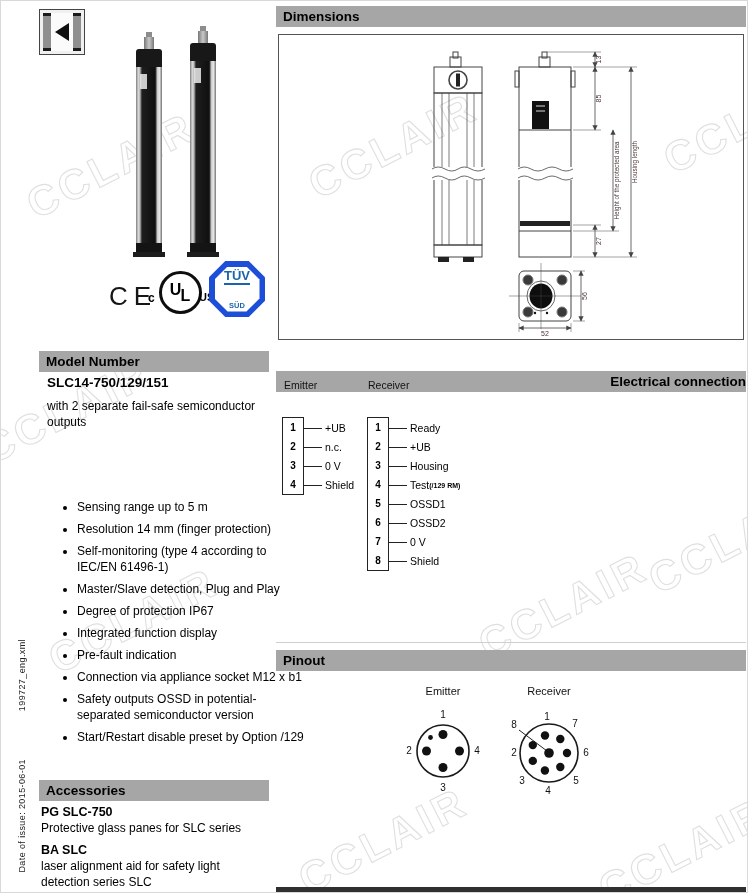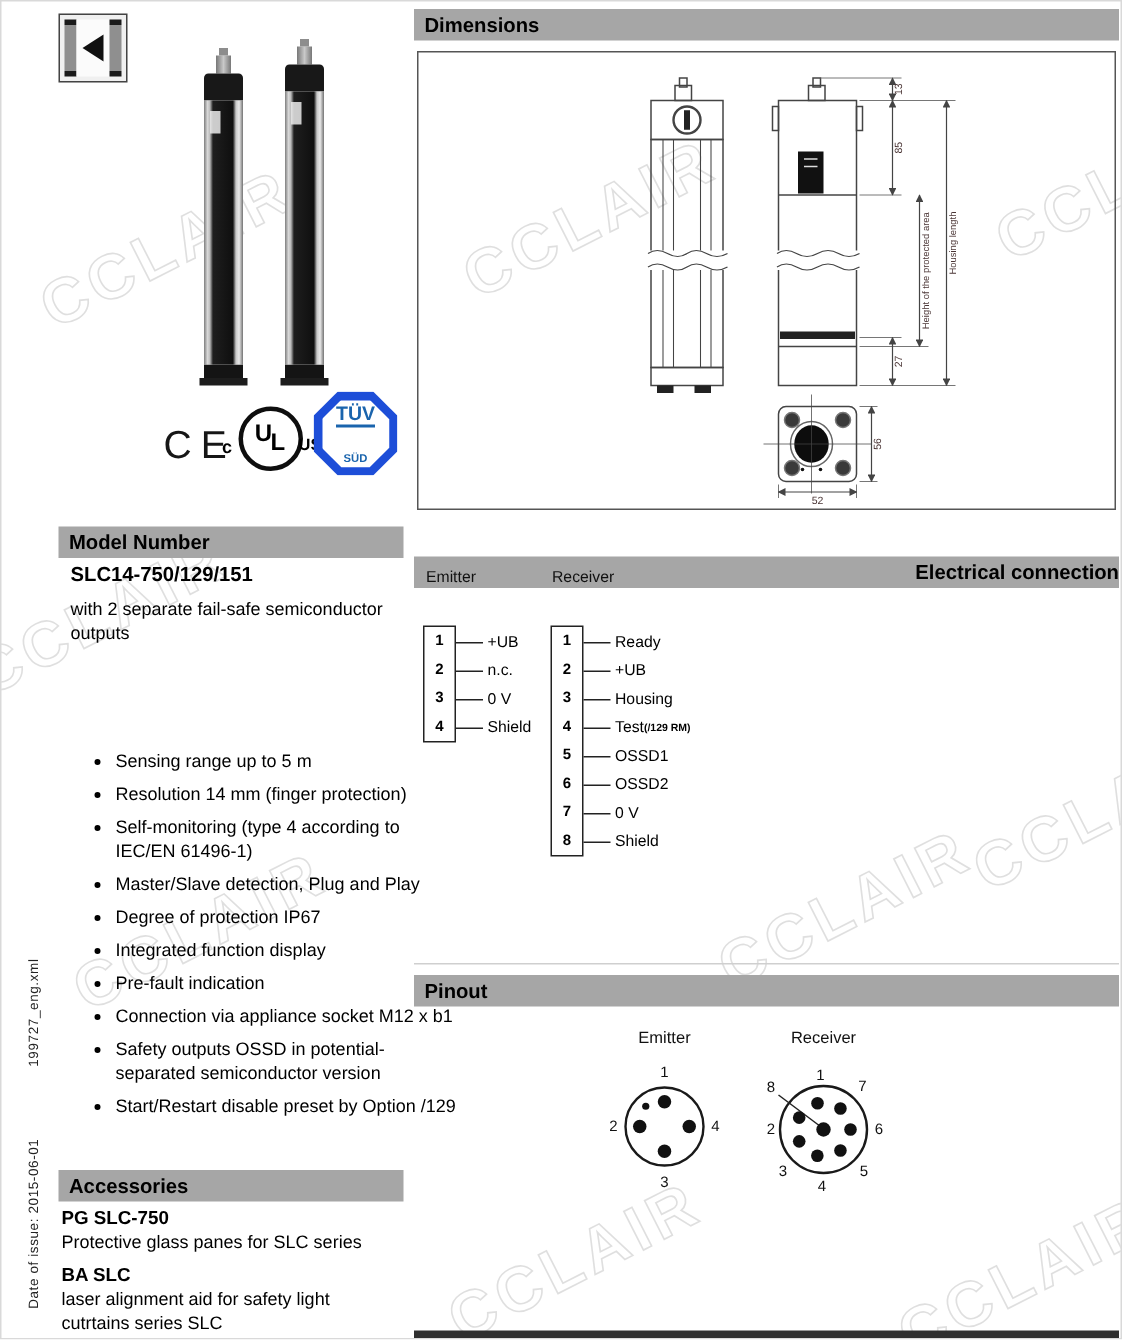--- a/index.html
+++ b/index.html
@@ -187,21 +187,21 @@
     <li>Safety outputs OSSD in potential-separated semiconductor version</li>
     <li>Start/Restart disable preset by Option /129</li>
   </ul>
 
   <div class="bar bar-left" style="top:779px;">
       <span>Accessories</span>
     </div>
   <div class="txt acc-name" style="left:40px; top:804px;">PG SLC-750</div>
   <div class="txt acc-desc" style="left:40px; top:820px;">Protective glass panes for SLC series</div>
   <div class="txt acc-name" style="left:40px; top:842px;">BA SLC</div>
-  <div class="txt acc-desc" style="left:40px; top:858px;">laser alignment aid for safety light cutrtains series SLC</div>
+  <div class="txt acc-desc" style="left:40px; top:858px;">laser alignment aid for safety light detection series SLC</div>
 
   <div class="bar bar-right" style="top:5px;">
       <span>Dimensions</span>
     </div>
   <div class="dimbox">
     <svg viewBox="0 0 462 302" width="462" height="302">
       <defs>
         <marker id="arr" viewBox="0 0 10 10" refX="9" refY="5" markerWidth="6.5" markerHeight="6.5" orient="auto-start-reverse">
           <path d="M0,0 L10,5 L0,10 z" fill="#444"></path>
         </marker>

